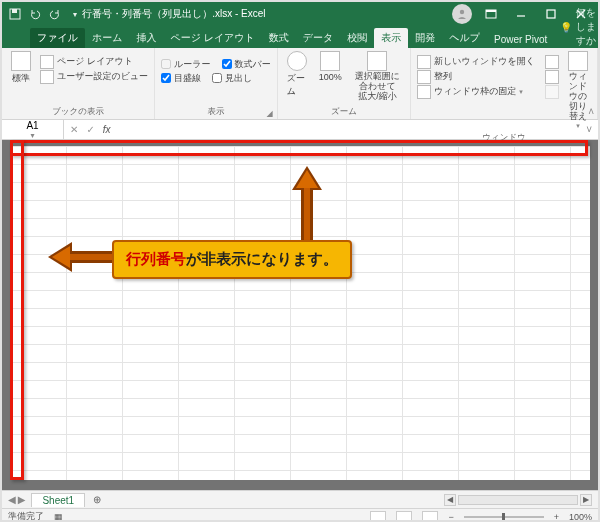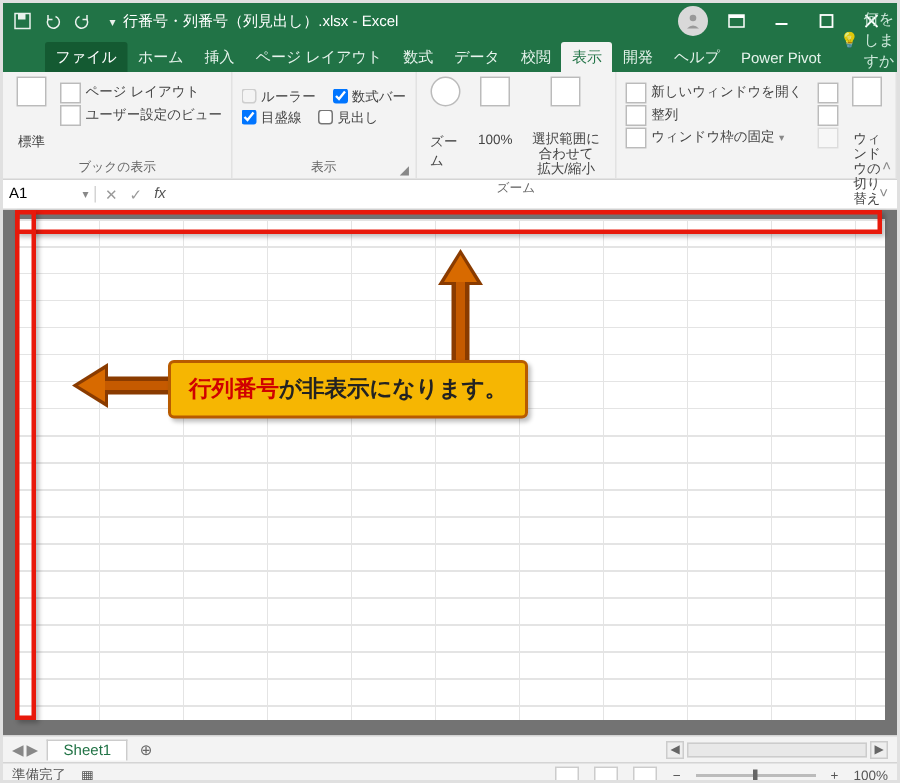--- a/index.html
+++ b/index.html
@@ -21,32 +21,32 @@
   .tabs .tab.file { background: #145a32; color:#fff;margin-left:24px;}
   .tabs .tab.active { background: #f3f3f3; color: #217346; }
   .tabs .help { margin-left: 6px; color:#cfe9dc; display:flex; align-items:center; gap:3px;}
   .tabs .help .bulb{opacity:.85}
 
   
   .ribbon { height: 72px; background: #f3f3f3; border-bottom: 1px solid #d4d4d4; display: flex; font-size: 9px; color: #444; position:relative;}
   .ribbon .group { border-right: 1px solid #e2e2e2; padding: 3px 6px 0 6px; display: flex; flex-direction: column; justify-content:space-between;}
   .ribbon .group-label { text-align: center; font-size: 8.5px; color: #666; padding: 2px 0 1px; position:relative;}
   .ribbon .group-label .launcher{position:absolute;right:-2px;bottom:1px;font-size:8px;color:#888}
-  .ribbon .btn-large { display:flex; flex-direction:column; align-items:center; gap:17px; padding:0 3px; cursor: pointer;}
+  .ribbon .btn-large { display:flex; flex-direction:column; align-items:center; gap:1px; padding:0 3px; cursor: pointer;}
   .ribbon .btn-large .ico { width:20px; height:20px; background:#fff; border:1px solid #bbb; display:inline-block;}
   .ribbon .row { display:flex; align-items:center; gap:3px; white-space:nowrap; padding:0.5px 0;}
   .ribbon input[type="checkbox"]{width:10px;height:10px;}
   .ribbon .stacked { display:flex; flex-direction:column; gap:0px; padding-top:3px;}
   .ribbon .hstack { display:flex; gap:6px; align-items:flex-start;}
   .ribbon .small-ico { width:14px;height:14px;background:#fff;border:1px solid #bbb;display:inline-block;}
   .ribbon .collapse-btn{position:absolute;right:4px;bottom:2px;color:#888;font-size:10px;cursor:pointer}
 
   
   .fbar { height: 20px; border-bottom: 1px solid #d4d4d4; display:flex; align-items:center; font-size:10px; background:#fff;}
-  .fbar .namebox { width:62px; border-right:1px solid #d4d4d4; padding:0 4px; display:flex;align-items:center;justify-content:space-between;}
+  .fbar .namebox { width:62px; border-right:1px solid #d4d4d4; padding:0 4px; display:flex;align-items:center;justify-content:space-between;flex-direction:column;}
   .fbar .namebox .dd{color:#888;font-size:8px}
   .fbar .fx-area{display:flex;align-items:center;gap:8px;padding:0 6px;color:#999;}
   .fbar .fx-area .fx{font-style:italic;color:#555}
   .fbar .expand{margin-left:auto;padding:0 6px;color:#888}
 
   
   .sheet-area { position: relative; height: 350px; background: #737373; }
   .grid { position:absolute; left:8px; right:8px; top:6px; bottom:10px; background:#fff;
     background-image:
      repeating-linear-gradient(to right, #e4e4e4 0, #e4e4e4 1px, transparent 1px, transparent 56px),

